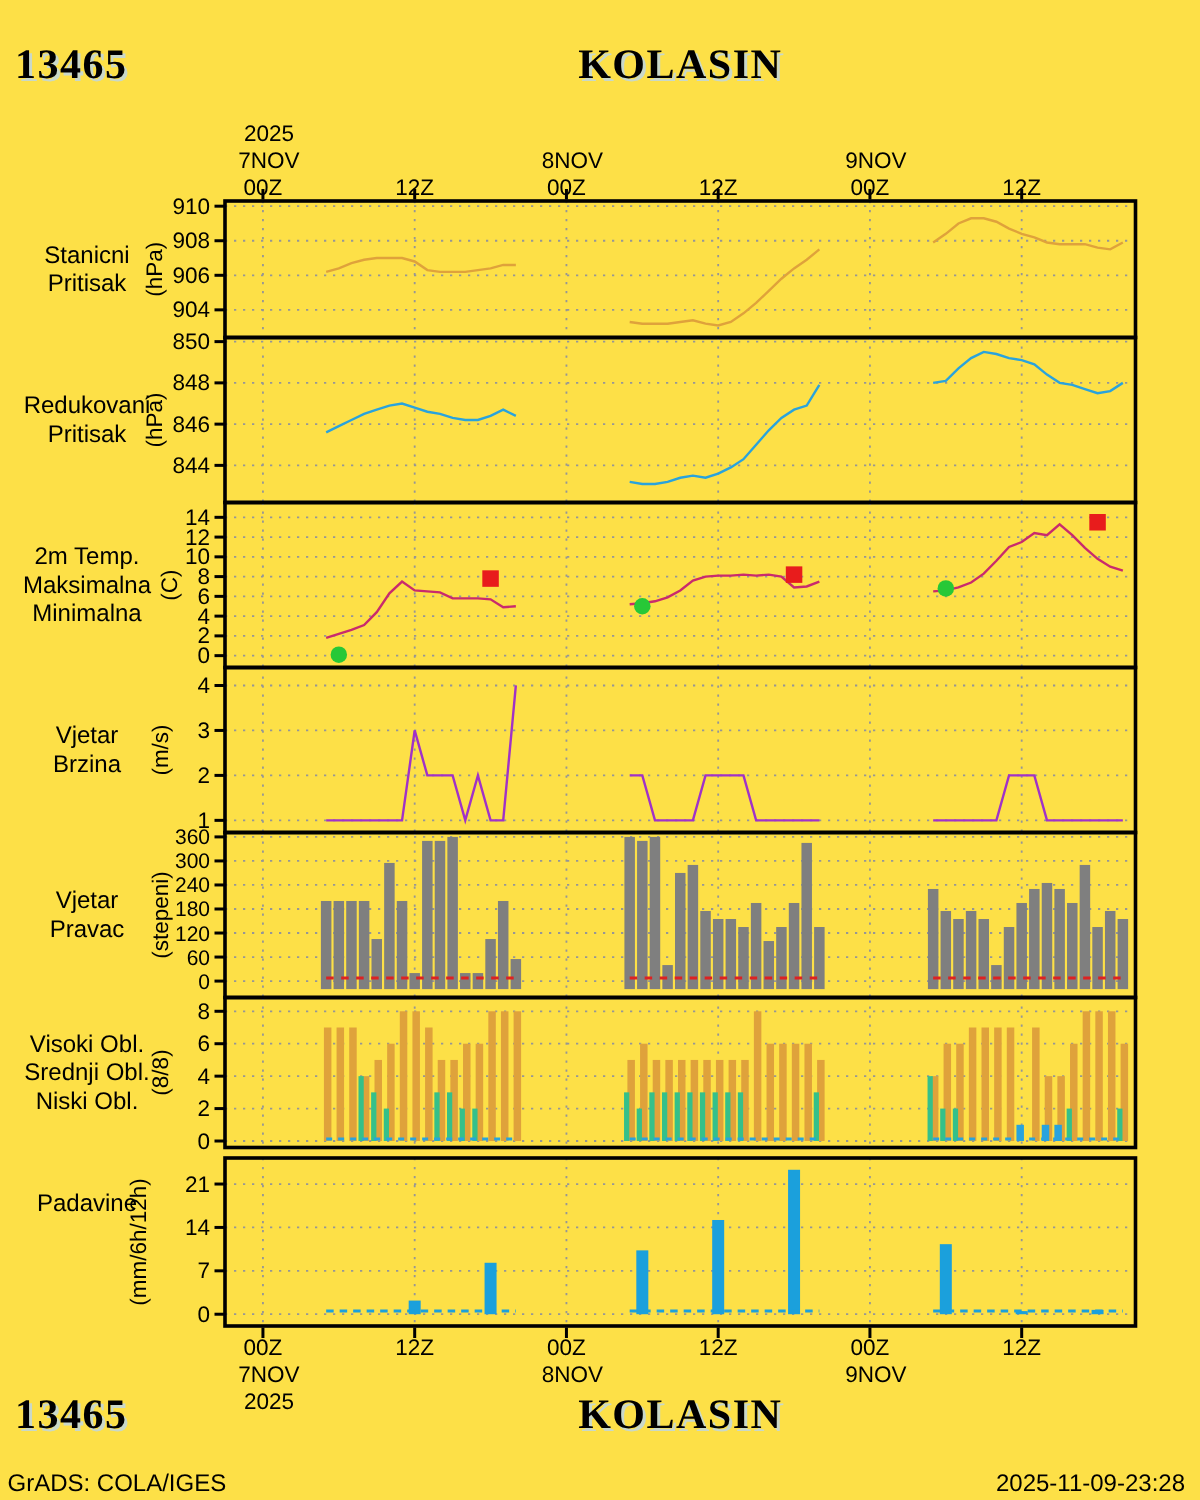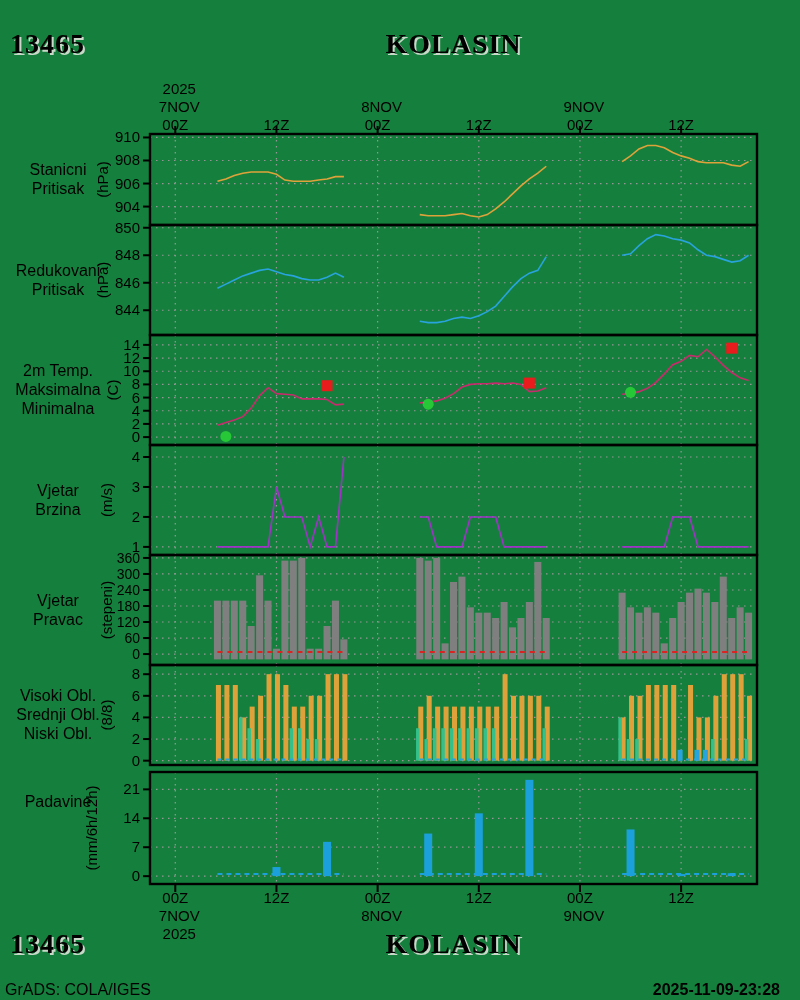--- a/index.html
+++ b/index.html
@@ -1,27 +1,27 @@
 <!DOCTYPE html>
 <html><head>
 <meta charset="utf-8">
 <style>
   html,body{margin:0;padding:0;background:#fff;}
-  .page{position:relative;width:800px;height:1000px;background:#15803d;overflow:hidden;
+  .page{position:relative;width:800px;height:1000px;background:#fde047;overflow:hidden;
         font-family:"Liberation Sans",sans-serif;color:#000;}
   .station{position:absolute;font-family:"Liberation Serif",serif;font-weight:bold;
            font-size:28px;letter-spacing:1px;text-shadow:2px 2px 0 #c9d8c9;}
   .hdr-id{left:10px;top:28px;}
   .hdr-name{left:150px;top:28px;width:607px;text-align:center;}
   .hdr-title{position:absolute;right:8px;top:12px;font-size:17px;letter-spacing:1px;}
   .bot-id{left:10px;top:928px;}
   .bot-name{left:150px;top:928px;width:607px;text-align:center;}
   .footer{position:absolute;top:981px;font-size:16px;}
   .footer-left{left:5px;}
-  .footer-right{right:20px;font-weight:bold;}
+  .footer-right{right:10px;}
   svg{position:absolute;left:0;top:0;}
   svg text{font-family:"Liberation Sans",sans-serif;fill:#000;}
 </style>
 </head>
 <body>
 
 <div class="page">
 
   <div class="station hdr-id">13465</div>
   <div class="station hdr-name">KOLASIN</div>

